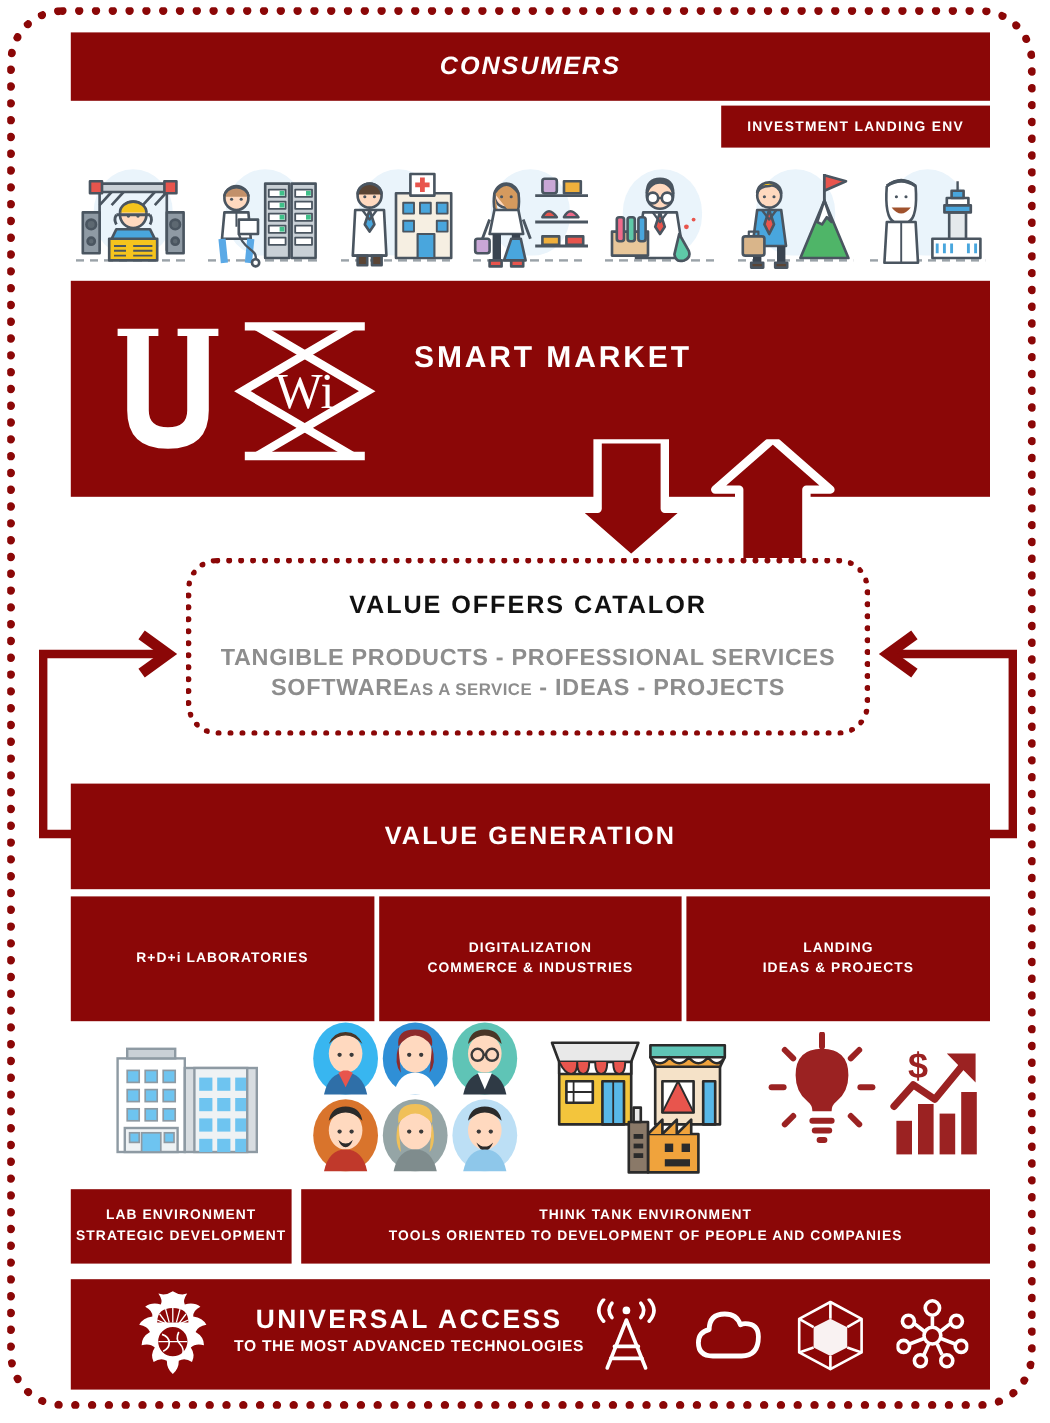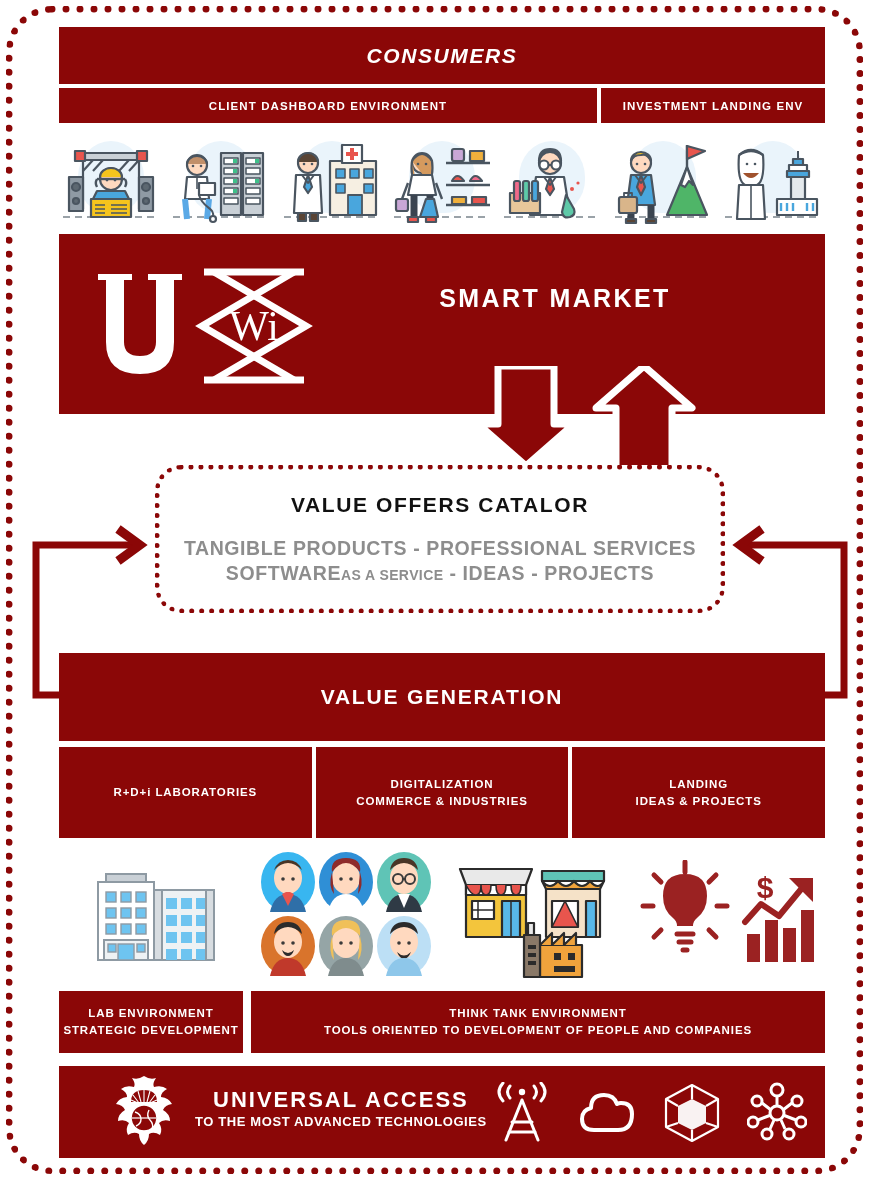--- a/index.html
+++ b/index.html
@@ -49,21 +49,21 @@
   }
   .persona svg{position:absolute;left:0;top:0;width:104px;height:94px;}
 
   
   #smart-market-band{
     left:59px;top:234px;width:766px;height:180px;
     display:block;
   }
   #logo-uwi{position:absolute;left:35px;top:18px;width:250px;height:145px;}
   #smart-market-text{
-    position:absolute;right:60px;top:50px;width:420px;text-align:center;color:#fff;
+    position:absolute;right:60px;top:50px;width:420px;text-align:left;color:#fff;
   }
   #smart-market-text .m1{font-size:25px;font-weight:bold;letter-spacing:2.4px;}
   #smart-market-text .m2{font-size:11.5px;font-weight:bold;letter-spacing:0.9px;margin-top:3px;}
 
   
   #block-arrows{position:absolute;left:470px;top:366px;width:230px;height:103px;}
 
   
   #catalog-box{
     position:absolute;left:155px;top:465px;width:570px;height:148px;
@@ -79,21 +79,21 @@
   .small-caps{font-size:14px;letter-spacing:0.4px;}
 
   
   #loop-arrows{position:absolute;left:0;top:455px;width:875px;height:280px;pointer-events:none;}
 
   
   #valuegen-band{left:59px;top:653px;width:766px;height:88px;}
   #valuegen-band .t{font-size:21px;font-weight:bold;letter-spacing:1.8px;}
 
   #valuegen-cats{
-    position:absolute;left:59px;top:747px;width:766px;height:91px;
+    position:absolute;left:59px;top:747px;width:766px;height:104px;
     display:flex;gap:4px;
   }
   .cat-box{
     flex:1;background:#8B0707;color:#fff;display:flex;align-items:center;justify-content:center;
     text-align:center;font-size:11.5px;font-weight:bold;letter-spacing:0.9px;line-height:1.45;
     padding:0 6px;box-sizing:border-box;
   }
 
   
   #valuegen-icons{
@@ -125,23 +125,20 @@
 <body>
 
 <div class="stage">
 
   <div class="outer-frame"></div>
 
   <div class="band" id="consumers-band">
     <span class="t">CONSUMERS</span>
   </div>
 
-  <div class="band" id="client-dash-band">
-    <span class="sub-env-t">CLIENT DASHBOARD ENVIRONMENT</span>
-  </div>
 
   <div class="band" id="invest-land-band">
     <span class="sub-env-t">INVESTMENT LANDING ENV</span>
   </div>
 
   <div id="consumer-icons">
 
     <div class="persona">
       <div class="halo"></div>
       <div class="ground"></div>

